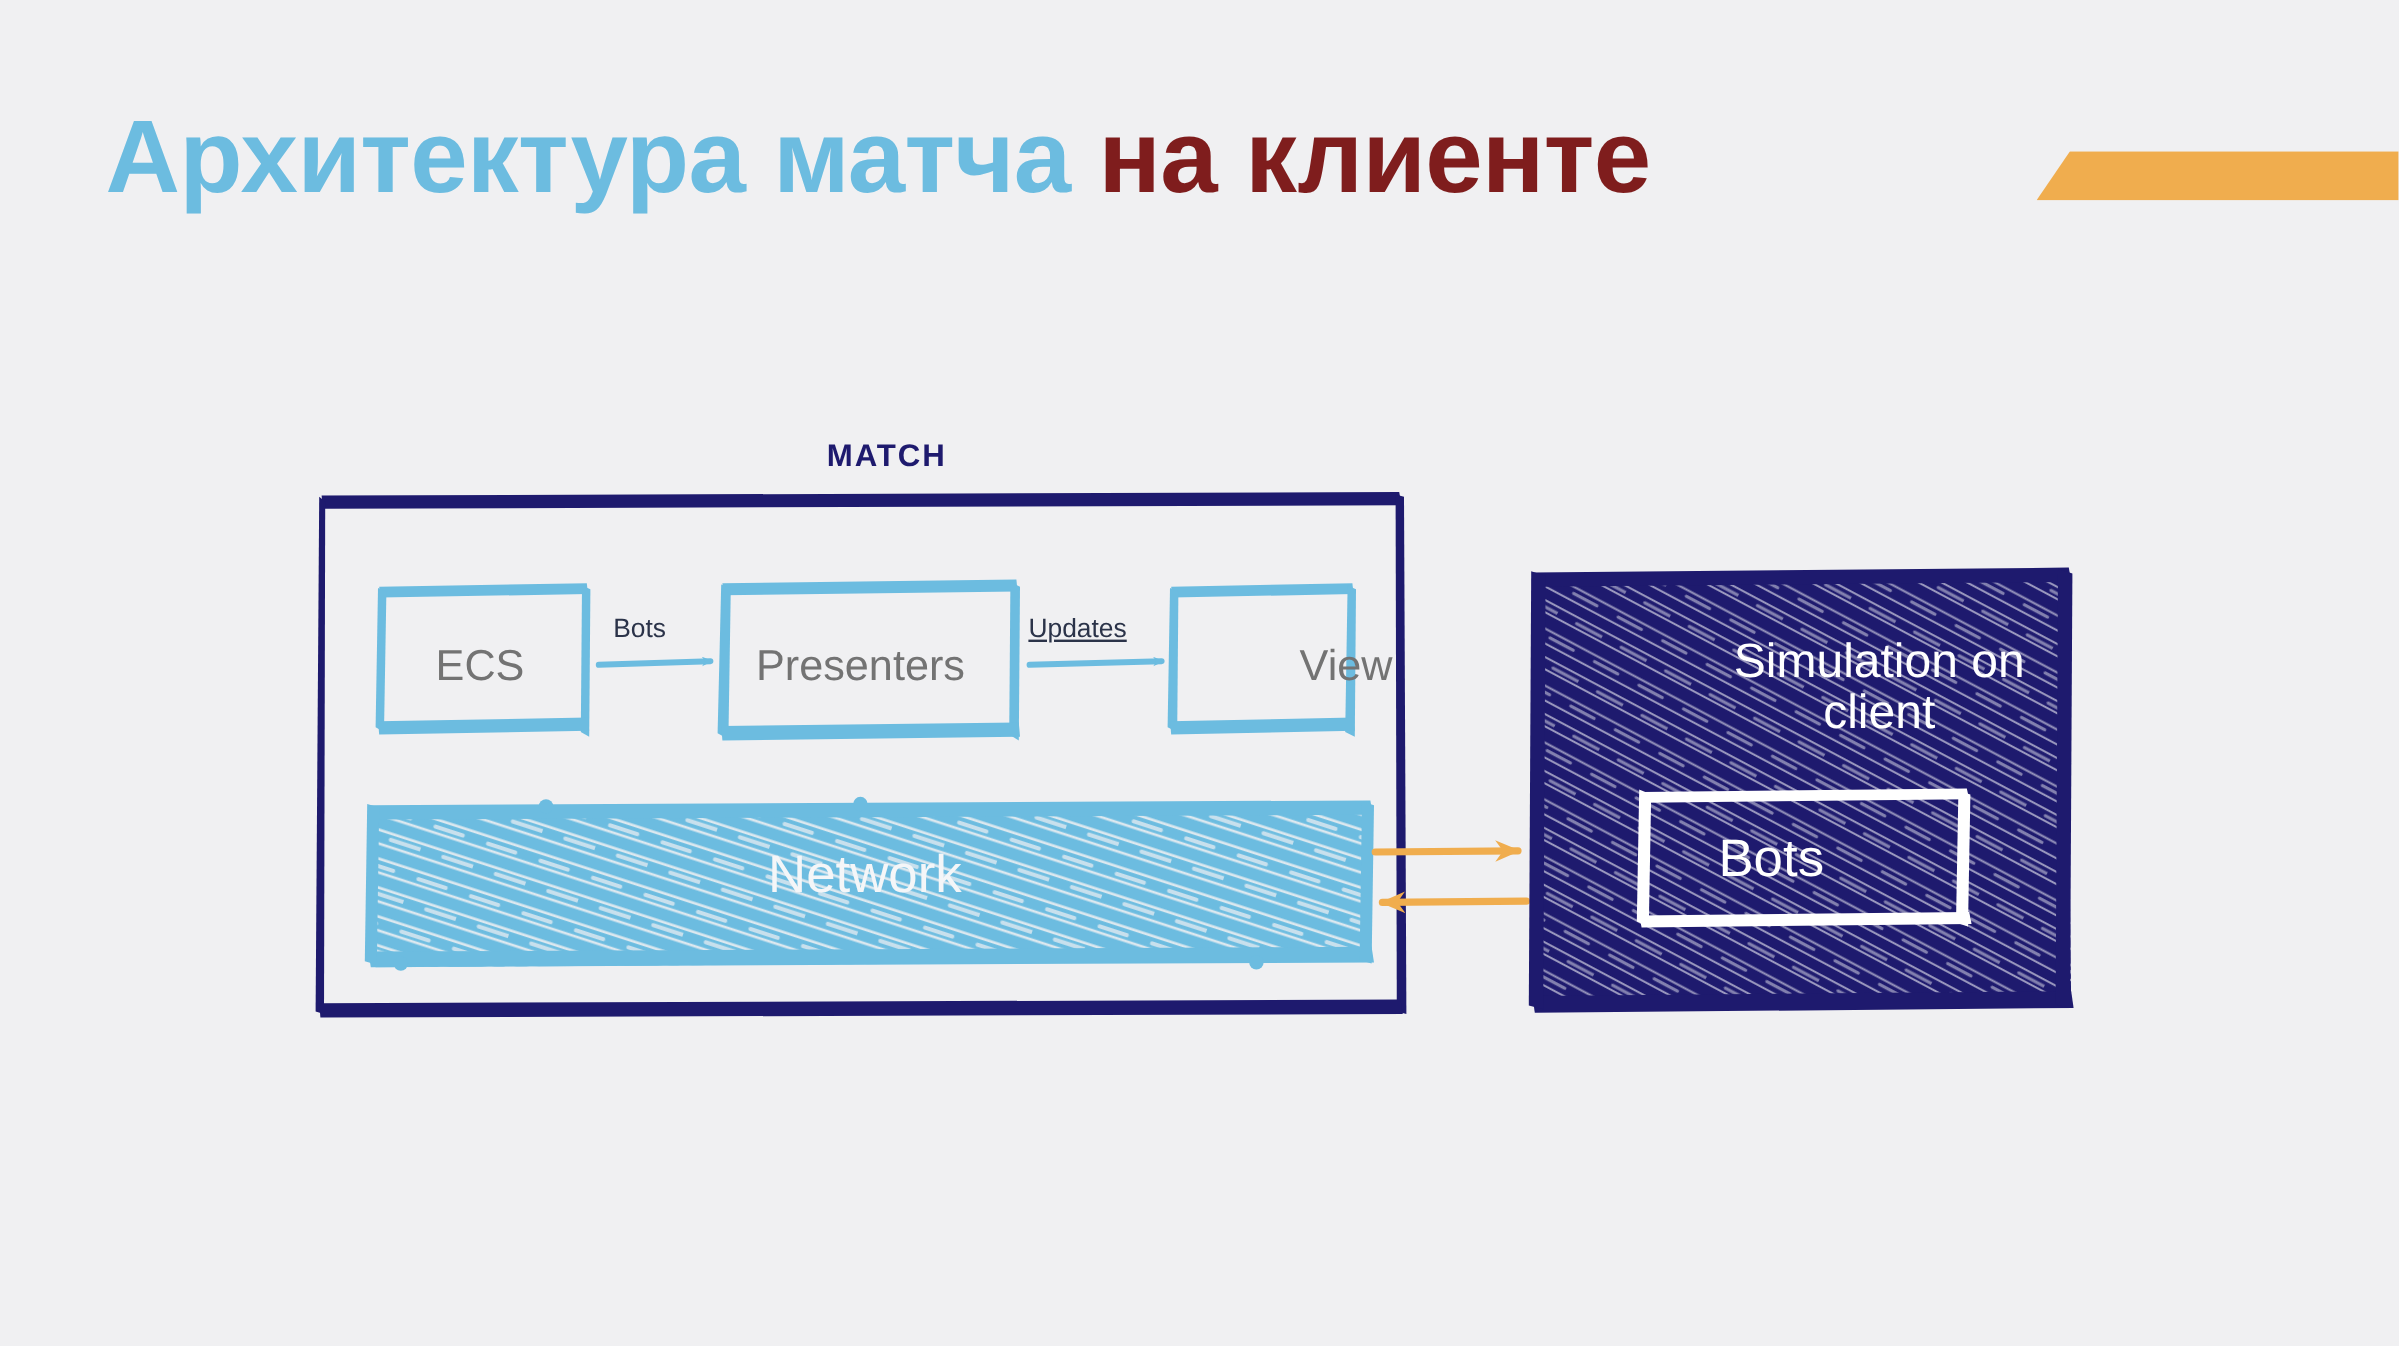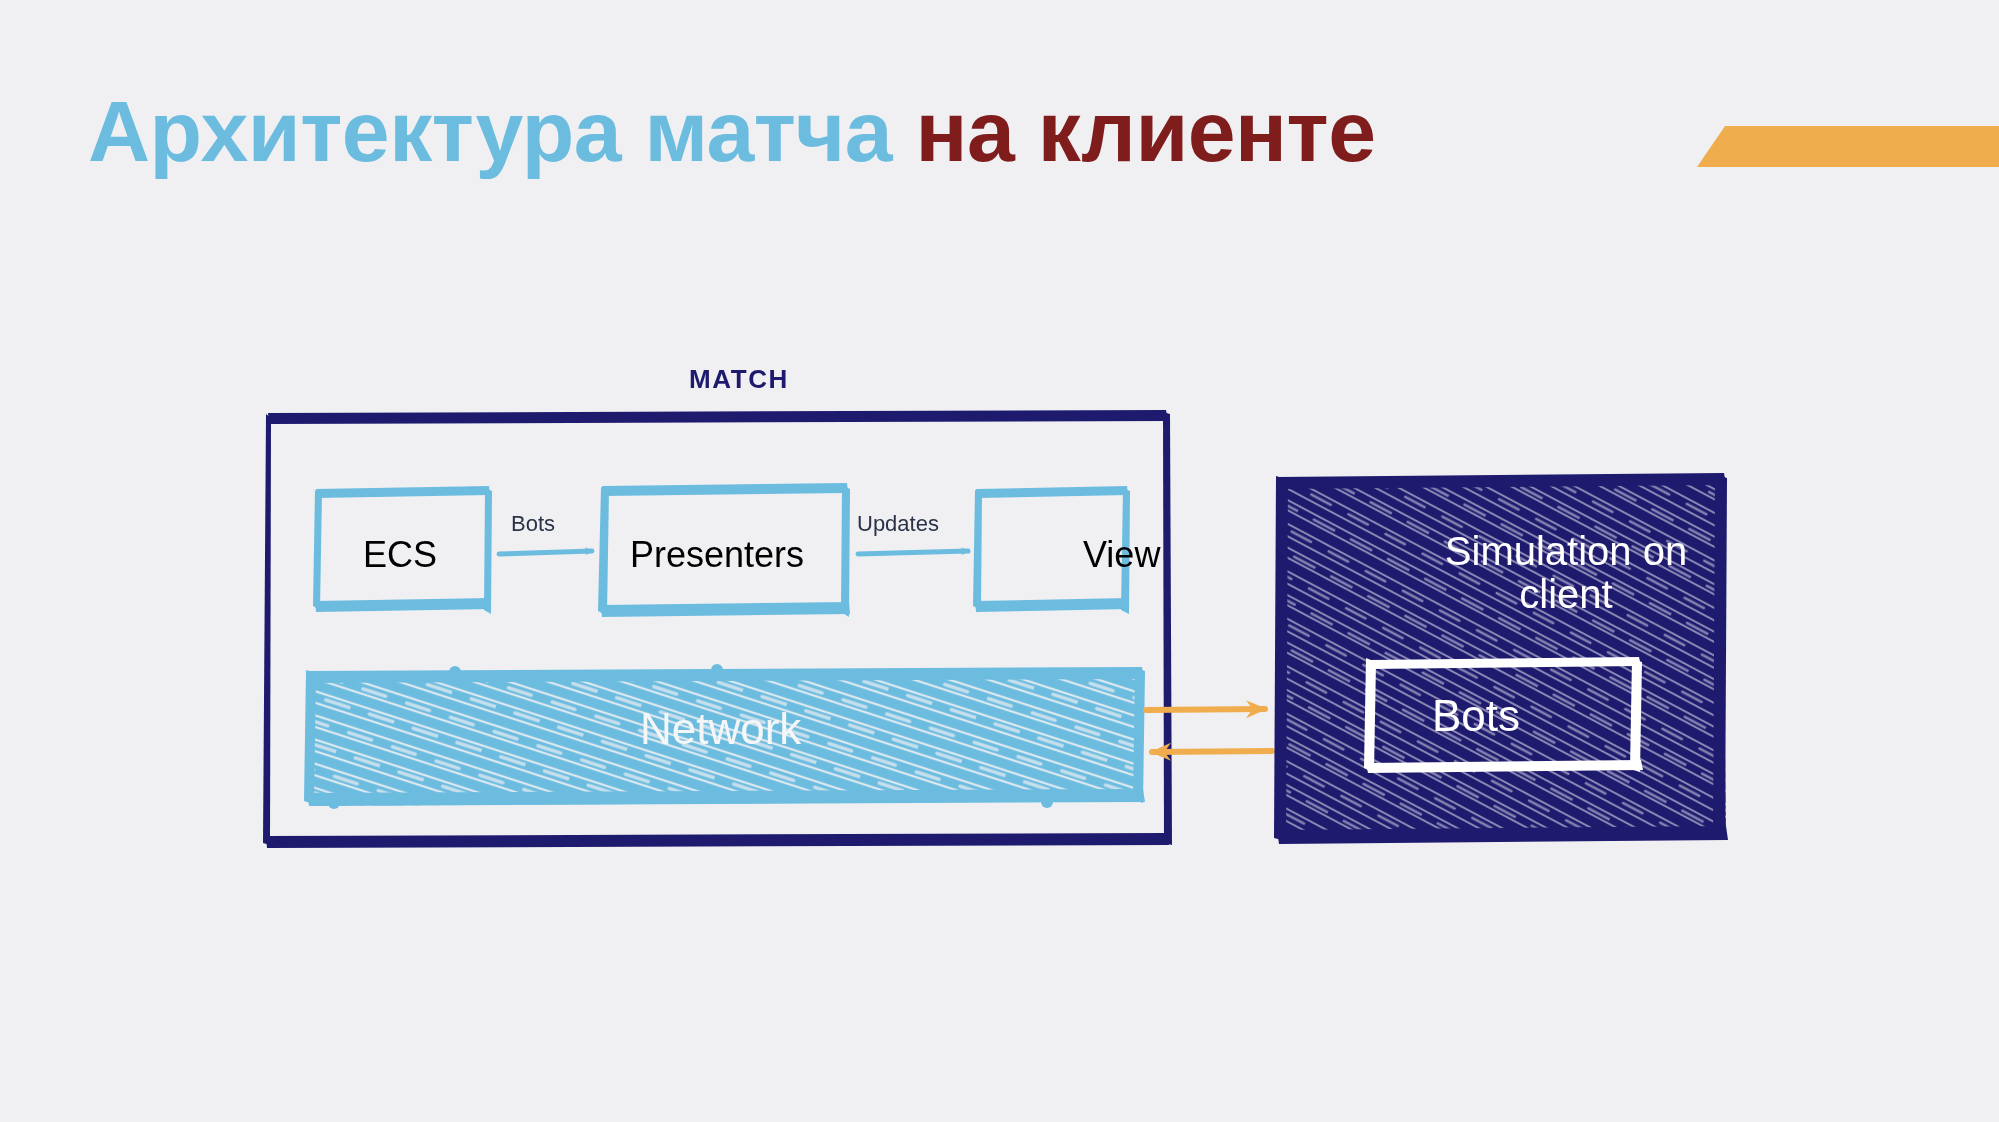--- a/index.html
+++ b/index.html
@@ -62,33 +62,33 @@
     top: 366px;
     font-size: 26px;
     font-weight: 800;
     letter-spacing: 1.6px;
     color: #1e1a6e;
     margin-left: 35px;
   }
   .node-label {
     font-size: 36px;
     font-weight: 400;
-    color: #000000;
+    color: #737373;
   }
   #label-ecs        { left: 363px; top: 537px; }
   #label-presenters { left: 630px; top: 537px; text-align: center; }
   #label-view       { left: 1067px; top: 537px; margin-left: 16px; }
 
   .edge-label {
     font-size: 22px;
     font-weight: 400;
     color: #2b3349;
   }
   #label-data    { left: 511px; top: 513px; }
-  #label-updates { left: 857px; top: 513px; }
+  #label-updates { left: 857px; top: 513px; text-decoration: underline; }
 
   #label-network {
     left: 600px;
     top: 707px;
     font-size: 44px;
     font-weight: 400;
     color: #f4f6f8;
     margin-left: 40px;
   }
   #label-simulation {

